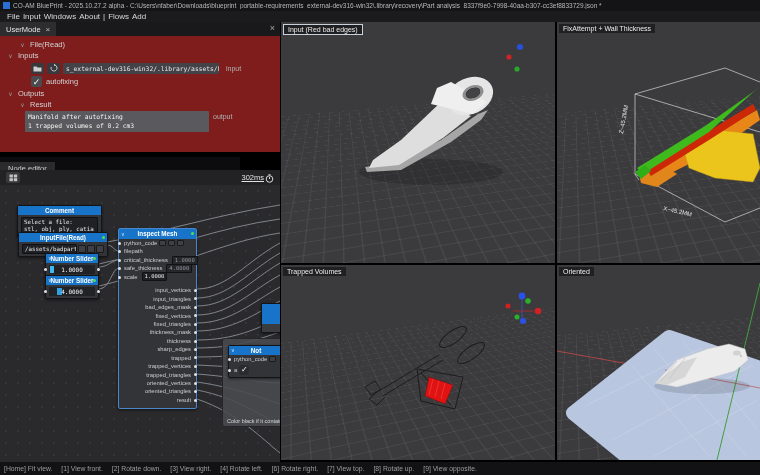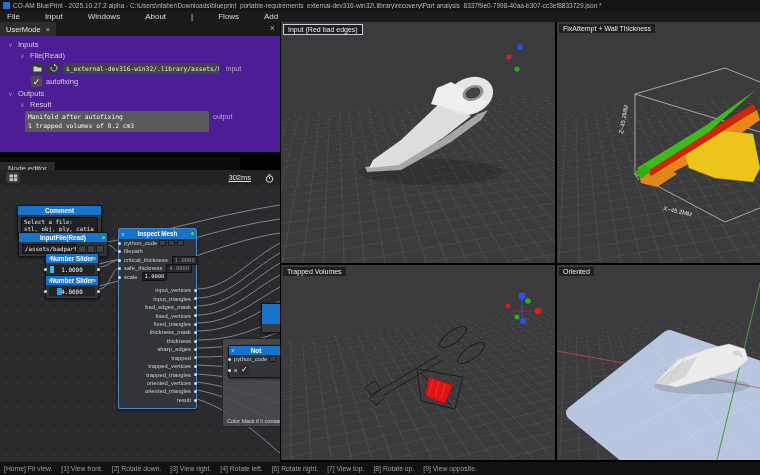--- a/index.html
+++ b/index.html
@@ -4,25 +4,25 @@
 <style>
   html,body{margin:0;padding:0;background:#000;}
   #app{position:relative;width:760px;height:475px;background:#000;overflow:hidden;
        font-family:"Liberation Sans",sans-serif;color:#ccc;}
   
   .titlebar{position:absolute;left:0;top:0;width:760px;height:11px;background:#141416;
             display:flex;align-items:center;gap:3px;padding-left:3px;box-sizing:border-box;}
   .appicon{width:7px;height:7px;background:#2a6fd6;flex:0 0 auto;}
   .title{font-size:6.5px;color:#b8b8b8;white-space:nowrap;overflow:hidden;}
   .menubar{position:absolute;left:0;top:11px;width:760px;height:11px;background:#1b1b1d;
-           display:flex;align-items:center;gap:25px;padding-left:7px;box-sizing:border-box;
+           display:flex;align-items:center;gap:3px;padding-left:7px;box-sizing:border-box;
            font-size:8px;color:#d8d8d8;}
   .menubar span{cursor:default;}
   
-  .leftpanel{position:absolute;left:0;top:22px;width:280px;height:130px;background:#4c1d95;}
+  .leftpanel{position:absolute;left:0;top:22px;width:280px;height:130px;background:#7f1d1d;}
   .tabrow{height:14px;background:#19191b;display:flex;align-items:center;position:relative;}
   .tab{background:#2d2d30;color:#e4e4e4;font-size:7.5px;height:14px;display:inline-flex;
        align-items:center;gap:5px;padding:0 6px;}
   .tab .x{color:#bdbdbd;font-size:8px;}
   .panelclose{position:absolute;right:5px;top:1px;color:#a8a8a8;font-size:9px;}
   .tree{padding:3px 0 0 7px;font-size:7.5px;color:#d2d2d2;}
   .trow{display:flex;align-items:center;height:11px;gap:4px;}
   .caret{font-size:6px;color:#9a9a9a;width:7px;text-align:center;flex:0 0 auto;}
   .ind1{margin-left:12px;} .ind2{margin-left:24px;}
   .iconbtn{width:13px;height:11px;background:#39393d;border-radius:2px;display:inline-flex;
@@ -36,21 +36,21 @@
   .resultrow{display:flex;align-items:flex-start;margin:1px 0 0 18px;}
   .resultbox{width:178px;background:#5a5a5e;color:#f4f4f4;font-family:"DejaVu Sans Mono",monospace;
              font-size:6.3px;line-height:8.5px;padding:2px 3px;border-radius:1px;}
   
   .ne-tabrow{position:absolute;left:0;top:157px;width:240px;height:13px;background:#0c0c0e;}
   .ne-tab{display:inline-block;background:#2b2b2e;color:#cfcfcf;font-size:7.5px;
           line-height:13px;padding:0 8px;}
   .ne-toolbar{position:absolute;left:0;top:170px;width:280px;height:15px;background:#222225;
               display:flex;align-items:center;box-sizing:border-box;padding:0 6px;}
   .ne-toolbar .sp{flex:1;}
-  .elapsed{font-size:7.5px;color:#e2e2e2;margin-right:14px;text-decoration:underline;}
+  .elapsed{font-size:7.5px;color:#e2e2e2;margin-right:1px;text-decoration:underline;}
   .graph{position:absolute;left:0;top:185px;width:280px;height:277px;background:#2a2a2d;
          overflow:hidden;background-image:radial-gradient(#36363b 0.7px,transparent 0.8px);
          background-size:12px 12px;}
   .wires{position:absolute;inset:0;pointer-events:none;}
   .node{position:absolute;background:#323438;border:1px solid #141417;border-radius:2px;
         box-shadow:0 1px 3px rgba(0,0,0,.55);box-sizing:border-box;}
   .node.sel{border-color:#4a86c8;}
   .nhead{background:#1874c8;color:#fff;font-size:6.3px;font-weight:bold;height:9px;
          line-height:9px;text-align:center;position:relative;white-space:nowrap;overflow:hidden;}
   .nhead .clps{position:absolute;left:2px;top:0;font-size:5px;font-weight:normal;color:#cfe4ff;}
@@ -115,27 +115,27 @@
 
   <div class="leftpanel">
     <div class="tabrow">
       <div class="tab">
         <span>UserMode</span>
         <span class="x">×</span>
       </div>
       <span class="panelclose">×</span>
     </div>
     <div class="tree">
+      <div class="trow ind1">
+        <span class="caret">∨</span>
+        <span>File(Read)</span>
+      </div>
       <div class="trow">
         <span class="caret">∨</span>
         <span>Inputs</span>
-      </div>
-      <div class="trow ind1">
-        <span class="caret">∨</span>
-        <span>File(Read)</span>
       </div>
       <div class="trow ind2" style="height:14px;gap:3px;">
         <span class="iconbtn">
           <svg width="9" height="7" viewBox="0 0 9 7">
               <path d="M0.5,1.5 h3 l1,1 h4 v4 h-8 z" fill="#cfcfcf"></path>
             </svg>
         </span>
         <span class="iconbtn">
           <svg width="8" height="8" viewBox="0 0 8 8">
               <path d="M4,1 a3,3 0 1 1 -2.8,2" fill="none" stroke="#cfcfcf" stroke-width="1"></path>

